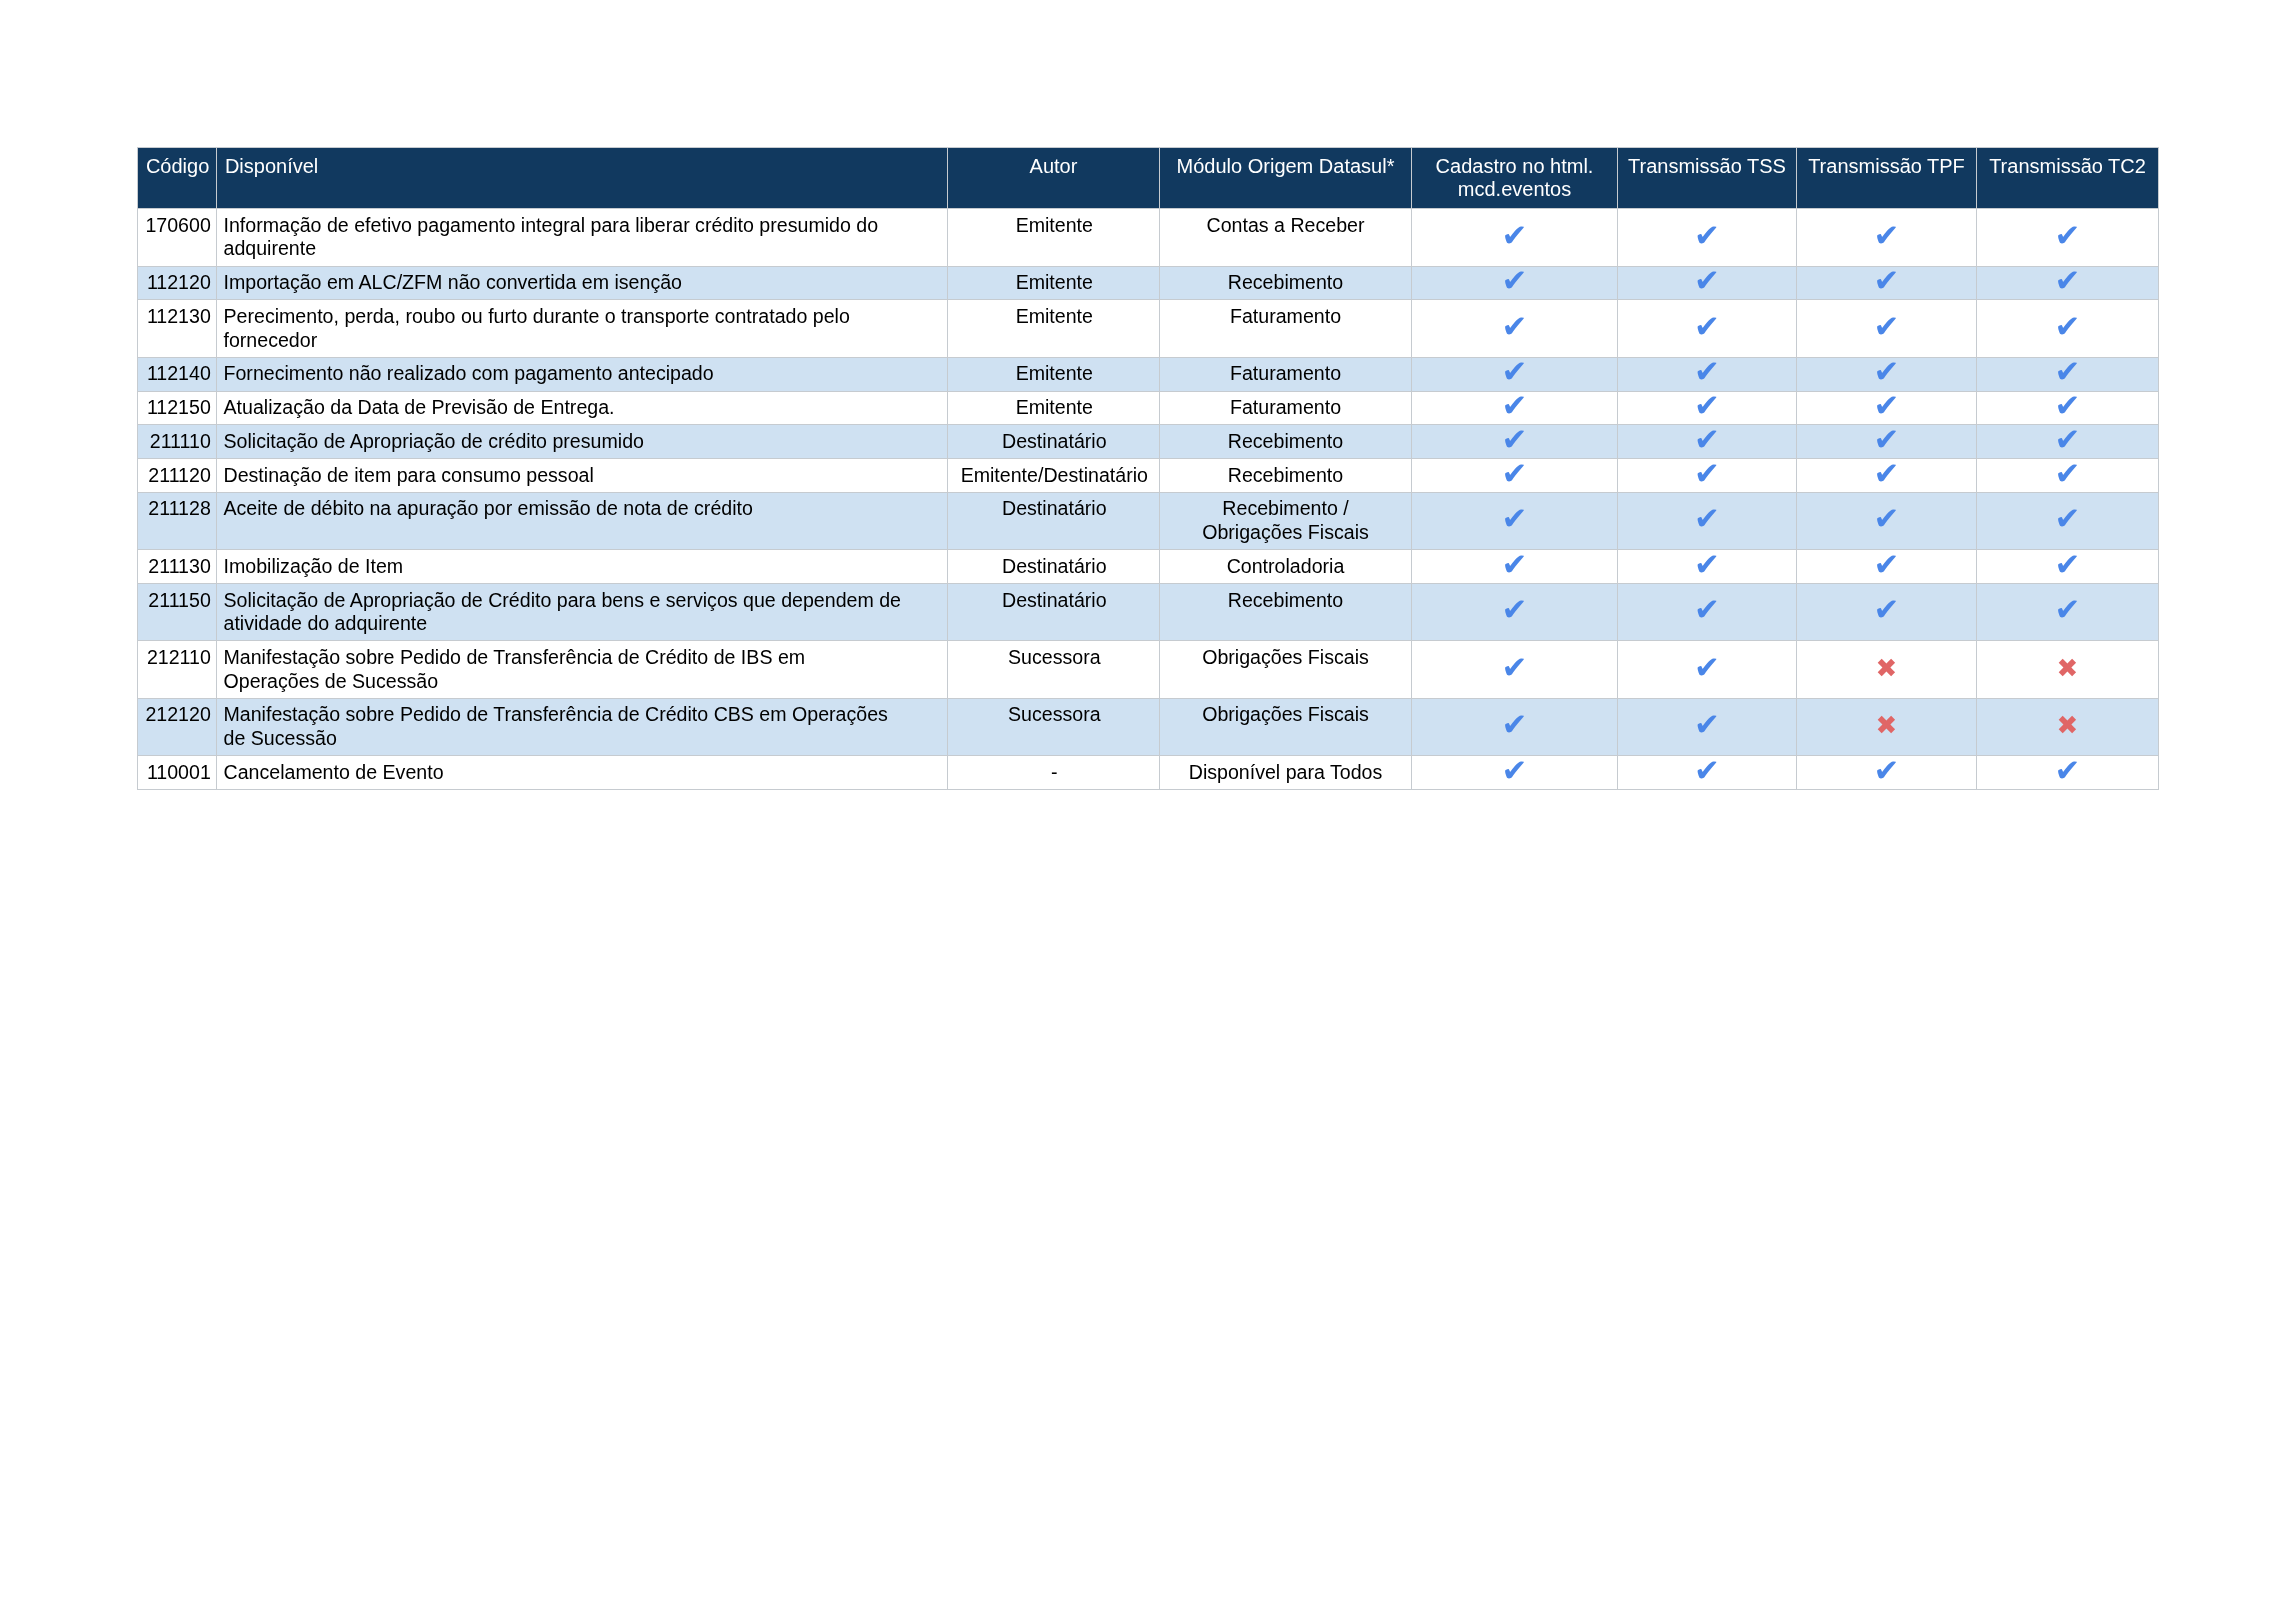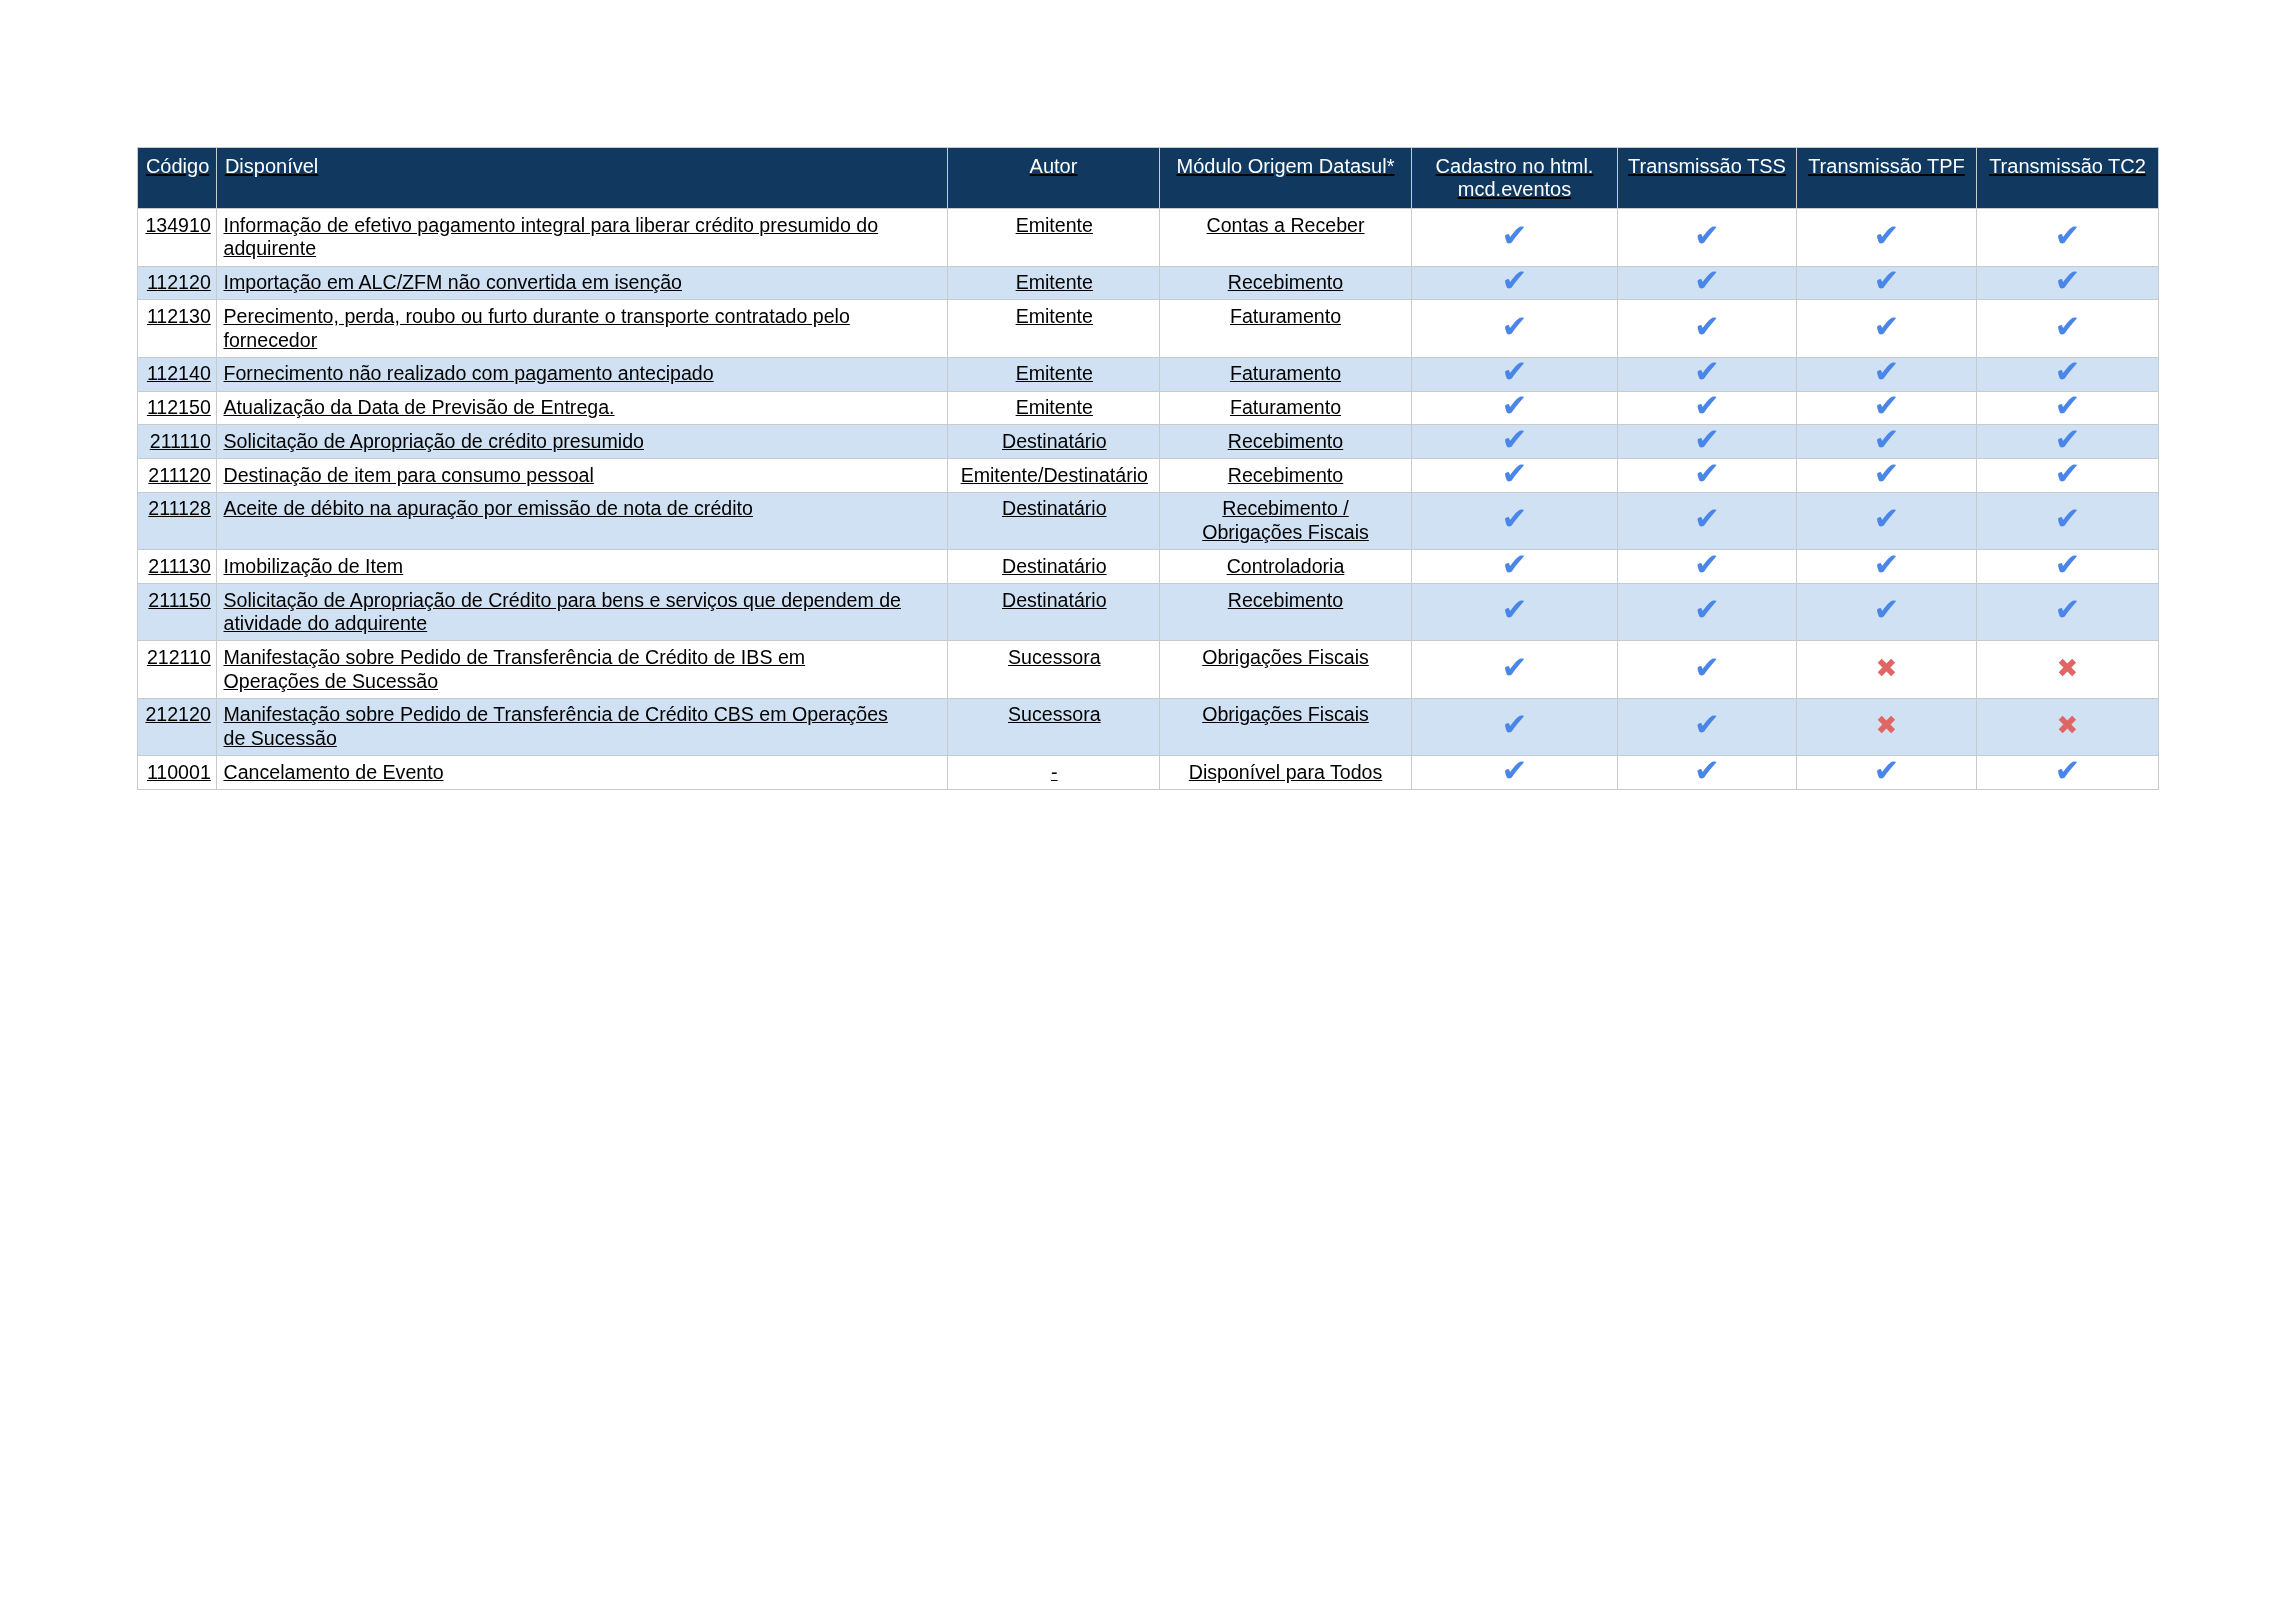--- a/index.html
+++ b/index.html
@@ -11,21 +11,20 @@
     width: 2295px;
     height: 1622px;
     position: relative;
     font-family: "Liberation Sans", sans-serif;
     color: #000000;
   }
   .table-wrap {
     position: absolute;
     left: 137px;
     top: 147px;
-    text-decoration: underline;
   }
   table.events {
     border-collapse: collapse;
     table-layout: fixed;
     width: 2020px;
     background: #ffffff;
   }
   table.events th,
   table.events td {
     border: 1.3px solid #c6cbd0;
@@ -89,21 +88,21 @@
         <th class="h-center">Módulo Origem Datasul*</th>
         <th class="h-center">Cadastro no html.
 mcd.eventos</th>
         <th class="h-center">Transmissão TSS</th>
         <th class="h-center">Transmissão TPF</th>
         <th class="h-center">Transmissão TC2</th>
       </tr>
     </thead>
     <tbody id="table-body">
         <tr>
-          <td class="col-codigo">134910</td>
+          <td class="col-codigo">170600</td>
           <td class="col-desc">Informação de efetivo pagamento integral para liberar crédito presumido do
 adquirente</td>
           <td class="col-autor">Emitente</td>
           <td class="col-modulo">Contas a Receber</td>
           <td class="col-mark"><span class="mark check">✔</span></td>
           <td class="col-mark"><span class="mark check">✔</span></td>
           <td class="col-mark"><span class="mark check">✔</span></td>
           <td class="col-mark"><span class="mark check">✔</span></td>
         </tr>
         <tr>

